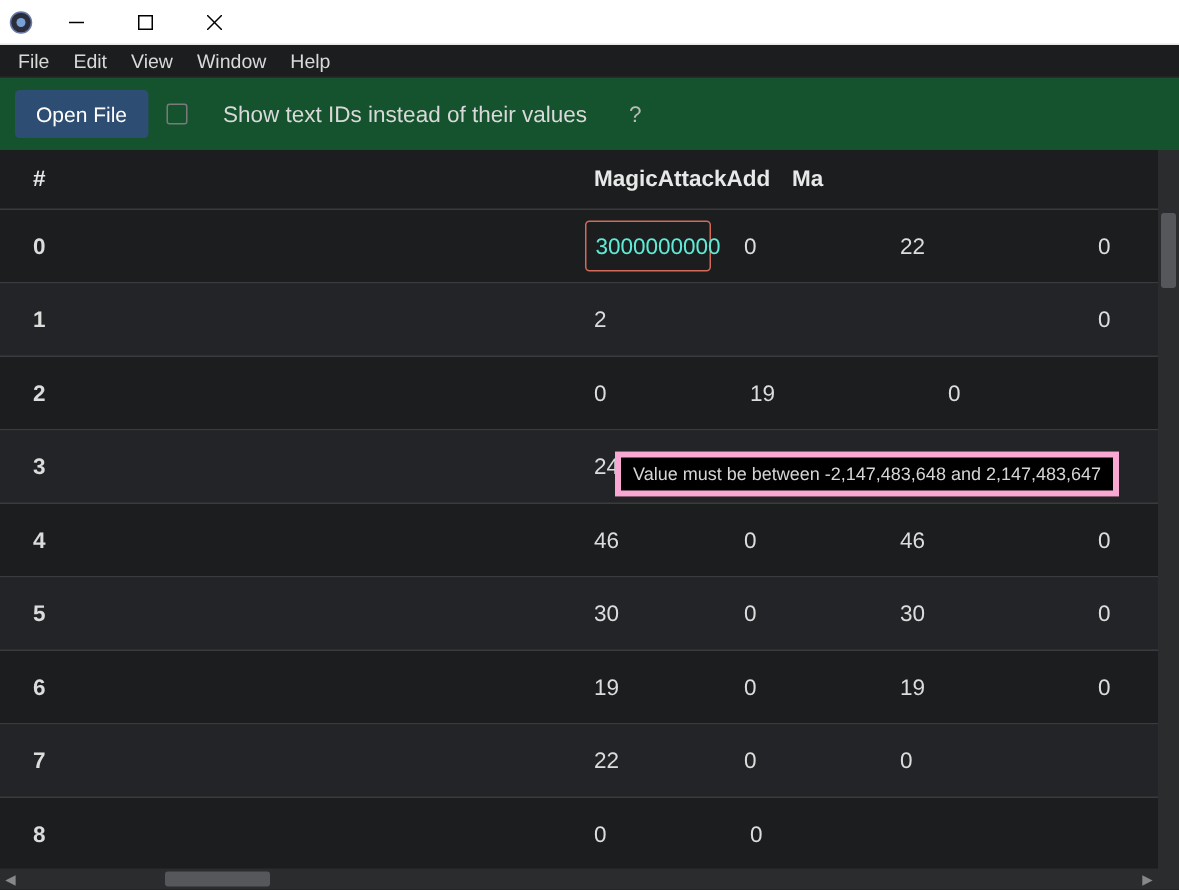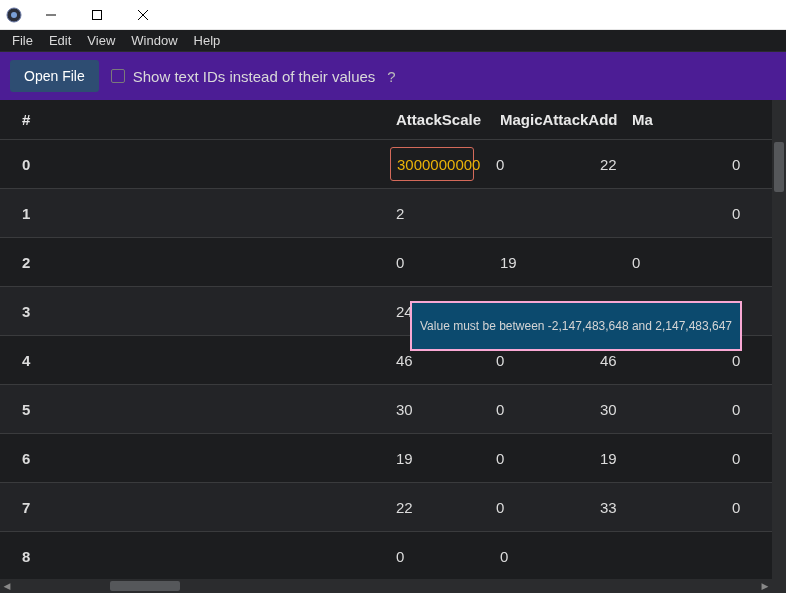--- a/index.html
+++ b/index.html
@@ -9,44 +9,44 @@
   .titlebar { height: 30px; background: #fff; color: #000; display: flex; align-items: center; padding-left: 6px; font-size: 12px; border-bottom: 1px solid #e6e6e6; }
   .titlebar .app-icon { width: 16px; height: 16px; margin-right: 6px; display: inline-flex; align-items: center; justify-content: center; }
   .titlebar .title-text { flex: 1; white-space: nowrap; overflow: hidden; }
   .win-controls { display: flex; height: 100%; }
   .win-btn { width: 46px; height: 100%; display: flex; align-items: center; justify-content: center; font-size: 10px; }
   .win-btn svg { stroke: #000; }
 
   .menubar { height: 22px; background: #1c1d1f; display: flex; align-items: center; padding: 0 4px; font-size: 13px; color: #d9d9d9; border-bottom: 1px solid #2a2b2d; }
   .menubar .menu-item { padding: 2px 8px; cursor: default; }
 
-  .toolbar { height: 48px; display: flex; align-items: center; padding: 0 10px; gap: 12px; background: #4c1d95; }
+  .toolbar { height: 48px; display: flex; align-items: center; padding: 0 10px; gap: 12px; background: #14532d; }
   .btn { background: #2e4d72; color: #fff; border: none; padding: 8px 14px; font-size: 14px; border-radius: 3px; cursor: pointer; }
-  .checkbox-wrap { display: flex; align-items: center; gap: 8px; font-size: 15px; color: #d9d9d9; }
+  .checkbox-wrap { display: flex; align-items: center; gap: 24px; font-size: 15px; color: #d9d9d9; }
   .chk { width: 14px; height: 14px; border: 1.5px solid #7a7a7a; border-radius: 2px; background: transparent; }
   .qmark { font-size: 15px; color: #bbb; margin-left: 4px; }
 
   .content { position: relative; height: calc(593px - 30px - 22px - 48px - 14px); overflow: hidden; }
   .grid { width: 100%; }
   .header-row, .data-row { display: flex; align-items: center; min-width: 786px; border-bottom: 1px solid #3a3b3d; }
   .header-row { height: 40px; font-weight: 600; font-size: 15px; color: #e8e8e8; }
   .data-row { height: 49px; font-size: 15px; color: #dcdcdc; }
   .data-row.alt { background: #232427; }
   .cell { padding: 0 8px; display: flex; align-items: center; height: 100%; }
   .c-idx { width: 388px; padding-left: 22px; font-weight: 700; }
   .c-a { width: 100px; }
   .c-b { width: 104px; }
   .c-c { width: 132px; }
   .c-d { width: 40px; }
   .header-row .cell { font-weight: 700; }
 
   .edit-cell { position: relative; }
-  .edit-box { border: 1.5px solid #d46a5a; border-radius: 3px; padding: 4px 6px; background: #1c1d1f; color: #eab308; font-size: 15px; width: 100%; height: 34px; display: flex; align-items: center; margin-left: -6px; }
+  .edit-box { border: 1.5px solid #d46a5a; border-radius: 3px; padding: 4px 6px; background: #1c1d1f; color: #5eead4; font-size: 15px; width: 100%; height: 34px; display: flex; align-items: center; margin-left: -6px; }
 
-  .tooltip { position: absolute; top: 201px; left: 410px; background: #0c4a6e; border: 2px solid #f9a8d4; color: #d5d5d5; font-size: 12px; padding: 16px 8px; white-space: nowrap; z-index: 10; }
+  .tooltip { position: absolute; top: 201px; left: 410px; background: #000000; border: 4px solid #f9a8d4; color: #d5d5d5; font-size: 12px; padding: 4px 8px; white-space: nowrap; z-index: 10; }
 
   .vscroll { position: absolute; right: 0; top: 100px; width: 14px; height: 493px; background: #2b2c2e; }
   .vthumb { position: absolute; left: 2px; width: 10px; background: #55575a; border-radius: 2px; }
   .hscroll { position: absolute; bottom: 0; left: 0; height: 14px; width: 772px; background: #2b2c2e; display:flex; align-items:center; }
   .hthumb { position: absolute; top: 2px; height: 10px; background: #55575a; border-radius: 2px; }
   .scroll-arrow { width:14px; height:14px; display:flex; align-items:center; justify-content:center; color:#888; font-size:9px; position:absolute; }
 </style>
 </head>
 <body>
 
@@ -91,21 +91,20 @@
     <span class="chk"></span>
     <span>Show text IDs instead of their values</span>
     <span class="qmark">?</span>
   </label>
 </div>
 
 <div class="content">
   <div class="grid">
     <div class="header-row">
       <div class="cell c-idx">#</div>
-      <div class="cell c-b">AttackScale</div>
       <div class="cell c-c">MagicAttackAdd</div>
       <div class="cell c-d">Ma</div>
     </div>
     <div id="rows">
         <div class="data-row">
           <div class="cell c-idx">0</div>
           <div class="cell c-a edit-cell">
             <div class="edit-box">3000000000</div>
           </div>
           <div class="cell c-b">0</div>
@@ -150,21 +149,20 @@
           <div class="cell c-idx">6</div>
           <div class="cell c-a">19</div>
           <div class="cell c-b">0</div>
           <div class="cell c-c">19</div>
           <div class="cell c-d">0</div>
         </div>
         <div class="data-row alt">
           <div class="cell c-idx">7</div>
           <div class="cell c-a">22</div>
           <div class="cell c-b">0</div>
-          <div class="cell c-c">33</div>
           <div class="cell c-d">0</div>
         </div>
         <div class="data-row">
           <div class="cell c-idx">8</div>
           <div class="cell c-b">0</div>
           <div class="cell c-d">0</div>
         </div>
       </div>
   </div>
 

